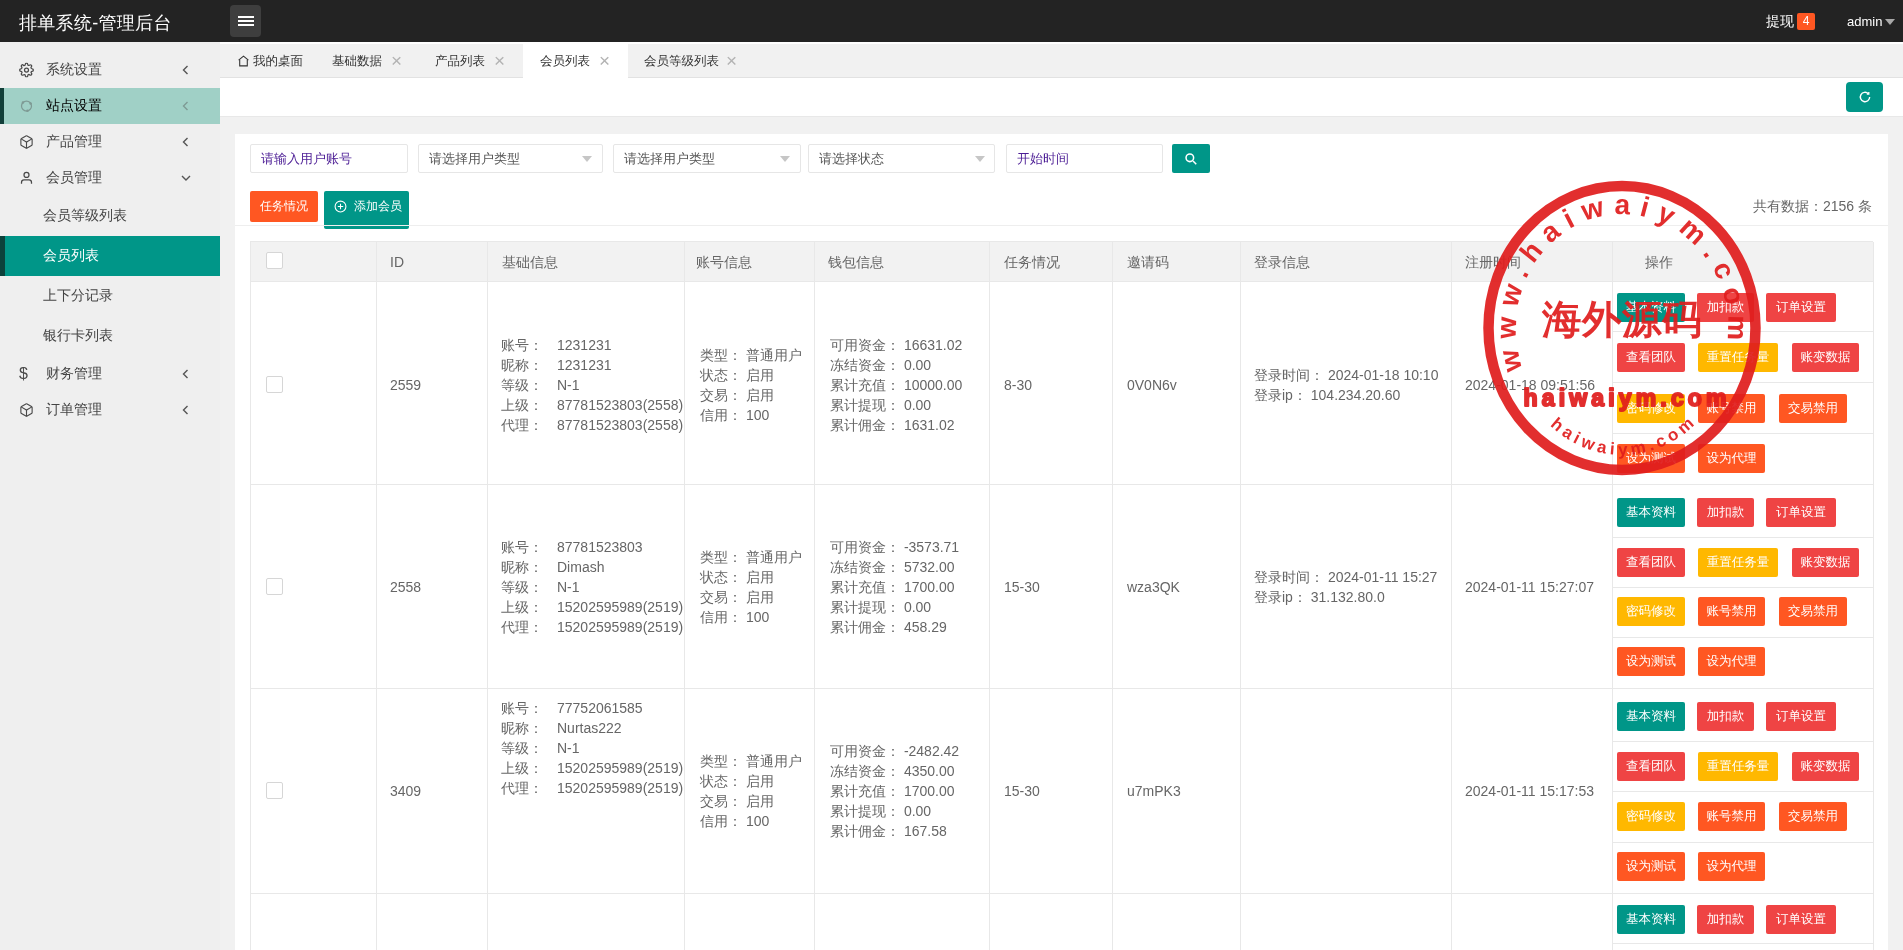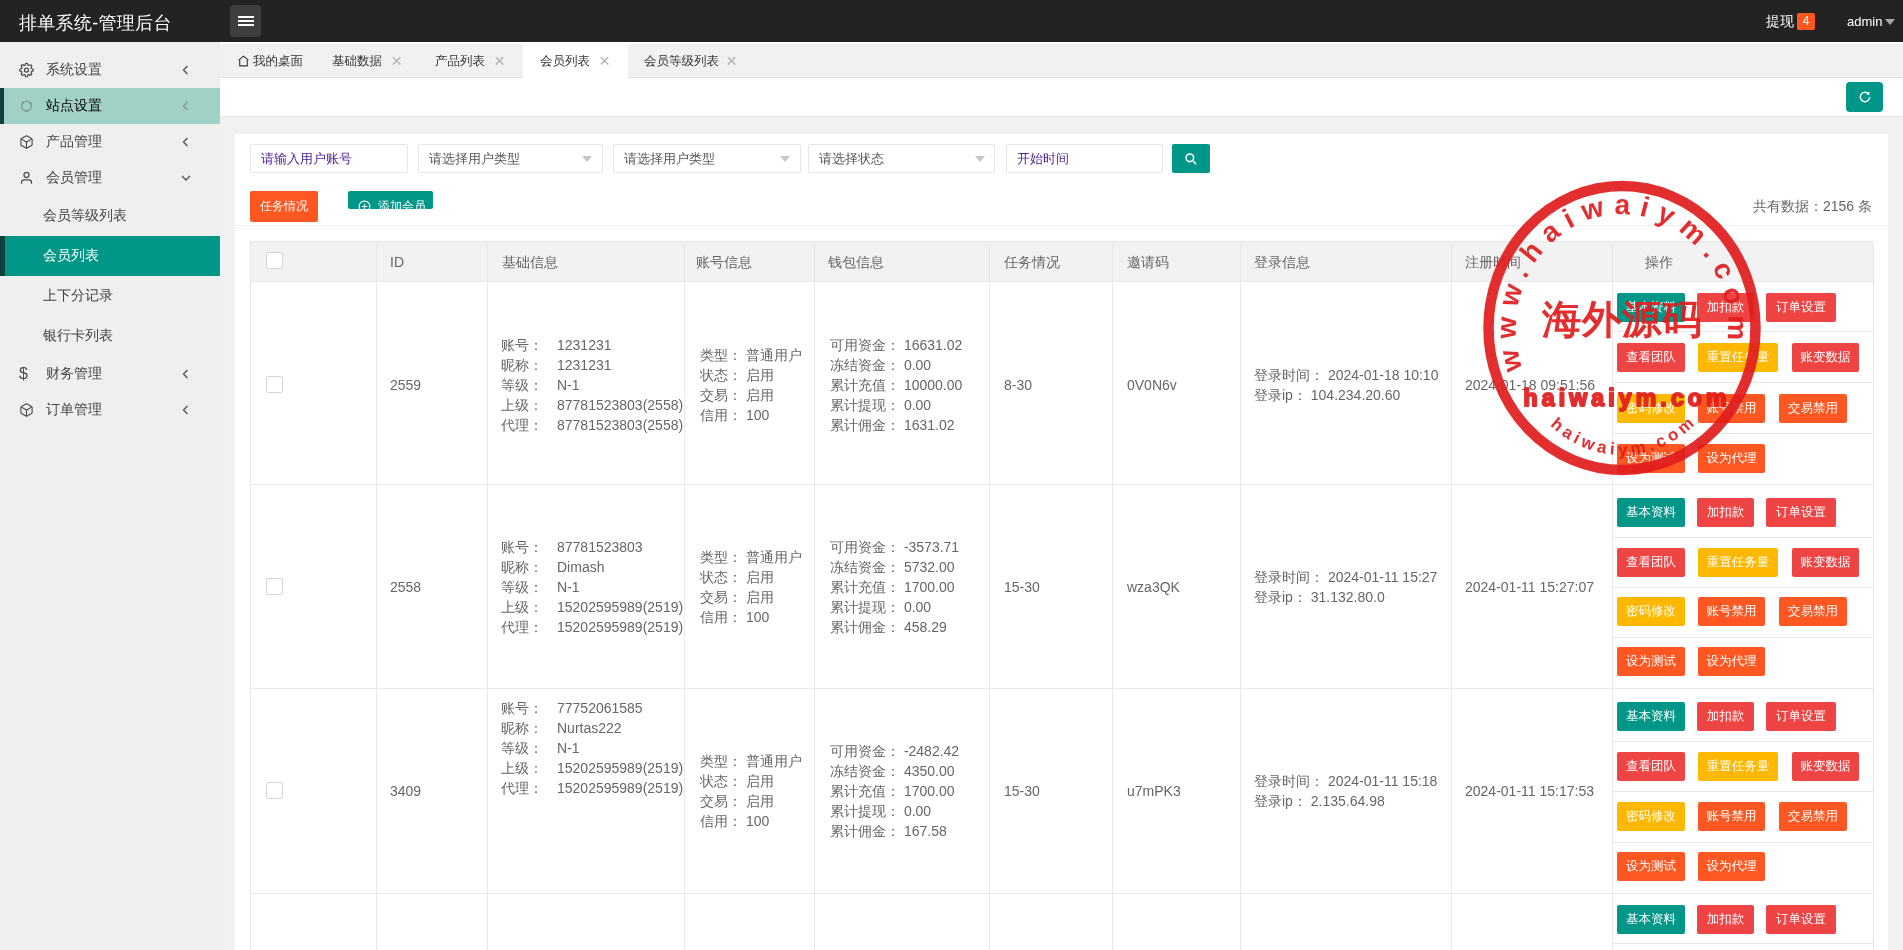--- a/index.html
+++ b/index.html
@@ -155,21 +155,21 @@
 <div class="inp sel" style="left:808px;top:144px;width:187px">请选择状态</div>
     <div class="tri" style="left:975px;top:156px"></div>
 <div class="inp ph" style="left:1006px;top:144px;width:157px">开始时间</div>
 <div class="abs" style="left:1172px;top:144px;width:38px;height:29px;background:#009688;border-radius:2px">
       <svg style="position:absolute;left:12px;top:7.5px" width="14" height="14" viewBox="0 0 24 24" fill="none" stroke="#fff" stroke-width="2.6">
         <circle cx="10" cy="10" r="6.5"></circle>
         <path d="M15.5 15.5 21 21"></path>
       </svg>
     </div>
 <div class="b red" style="left:250px;top:191px;width:68px;height:31px;line-height:31px;font-size:12px">任务情况</div>
-<div class="b teal" style="left:348px;top:191px;width:85px;height:18px;line-height:31px">
+<div class="b teal" style="left:324px;top:191px;width:85px;height:38px;line-height:31px">
       <svg style="position:absolute;left:10px;top:9px" width="13" height="13" viewBox="0 0 24 24" fill="none" stroke="#fff" stroke-width="2">
         <circle cx="12" cy="12" r="10"></circle>
         <path d="M12 7v10M7 12h10"></path>
       </svg>
       <span style="position:absolute;left:30px;top:0;font-size:12px">添加会员</span>
     </div>
 <div class="hd" style="right:31px;top:198px;color:#666">共有数据：2156 条</div>
 <div class="abs" style="left:235px;top:225px;width:1653px;height:1px;background:#eee"></div>
 <div class="abs" style="left:250px;top:242px;width:1623px;height:39px;background:#f2f2f2"></div>
 <div class="bline" style="left:250px;top:241px;width:1623px;height:1px"></div>
@@ -248,21 +248,20 @@
 <div class="b red" style="left:1779px;top:597.0px;width:68px">交易禁用</div>
 <div class="b red" style="left:1617px;top:647.0px;width:68px">设为测试</div>
 <div class="b red" style="left:1698px;top:647.0px;width:67px">设为代理</div>
 <div class="cb" style="left:266px;top:782.0px"></div>
 <div class="tx" style="left:390px;top:780.5px">3409</div>
 <div class="tx" style="left:501px;top:698px">账号：　77752061585<br>昵称：　Nurtas222<br>等级：　N-1<br>上级：　15202595989(2519)<br>代理：　15202595989(2519)</div>
 <div class="tx" style="left:700px;top:750.5px">类型： 普通用户<br>状态： 启用<br>交易： 启用<br>信用： 100</div>
 <div class="tx" style="left:830px;top:740.5px">可用资金： -2482.42<br>冻结资金： 4350.00<br>累计充值： 1700.00<br>累计提现： 0.00<br>累计佣金： 167.58</div>
 <div class="tx" style="left:1004px;top:780.5px">15-30</div>
 <div class="tx" style="left:1127px;top:780.5px">u7mPK3</div>
-<div class="tx" style="left:1254px;top:770.5px">登录时间： 2024-01-11 15:18<br>登录ip： 2.135.64.98</div>
 <div class="tx" style="left:1465px;top:780.5px">2024-01-11 15:17:53</div>
 <div class="b teal" style="left:1617px;top:701.5px;width:68px">基本资料</div>
 <div class="b blue" style="left:1697px;top:701.5px;width:57px">加扣款</div>
 <div class="b blue" style="left:1766px;top:701.5px;width:70px">订单设置</div>
 <div class="b blue" style="left:1617px;top:751.5px;width:68px">查看团队</div>
 <div class="b yel" style="left:1698px;top:751.5px;width:80px">重置任务量</div>
 <div class="b blue" style="left:1792px;top:751.5px;width:67px">账变数据</div>
 <div class="b yel" style="left:1617px;top:801.5px;width:68px">密码修改</div>
 <div class="b red" style="left:1698px;top:801.5px;width:67px">账号禁用</div>
 <div class="b red" style="left:1779px;top:801.5px;width:68px">交易禁用</div>

